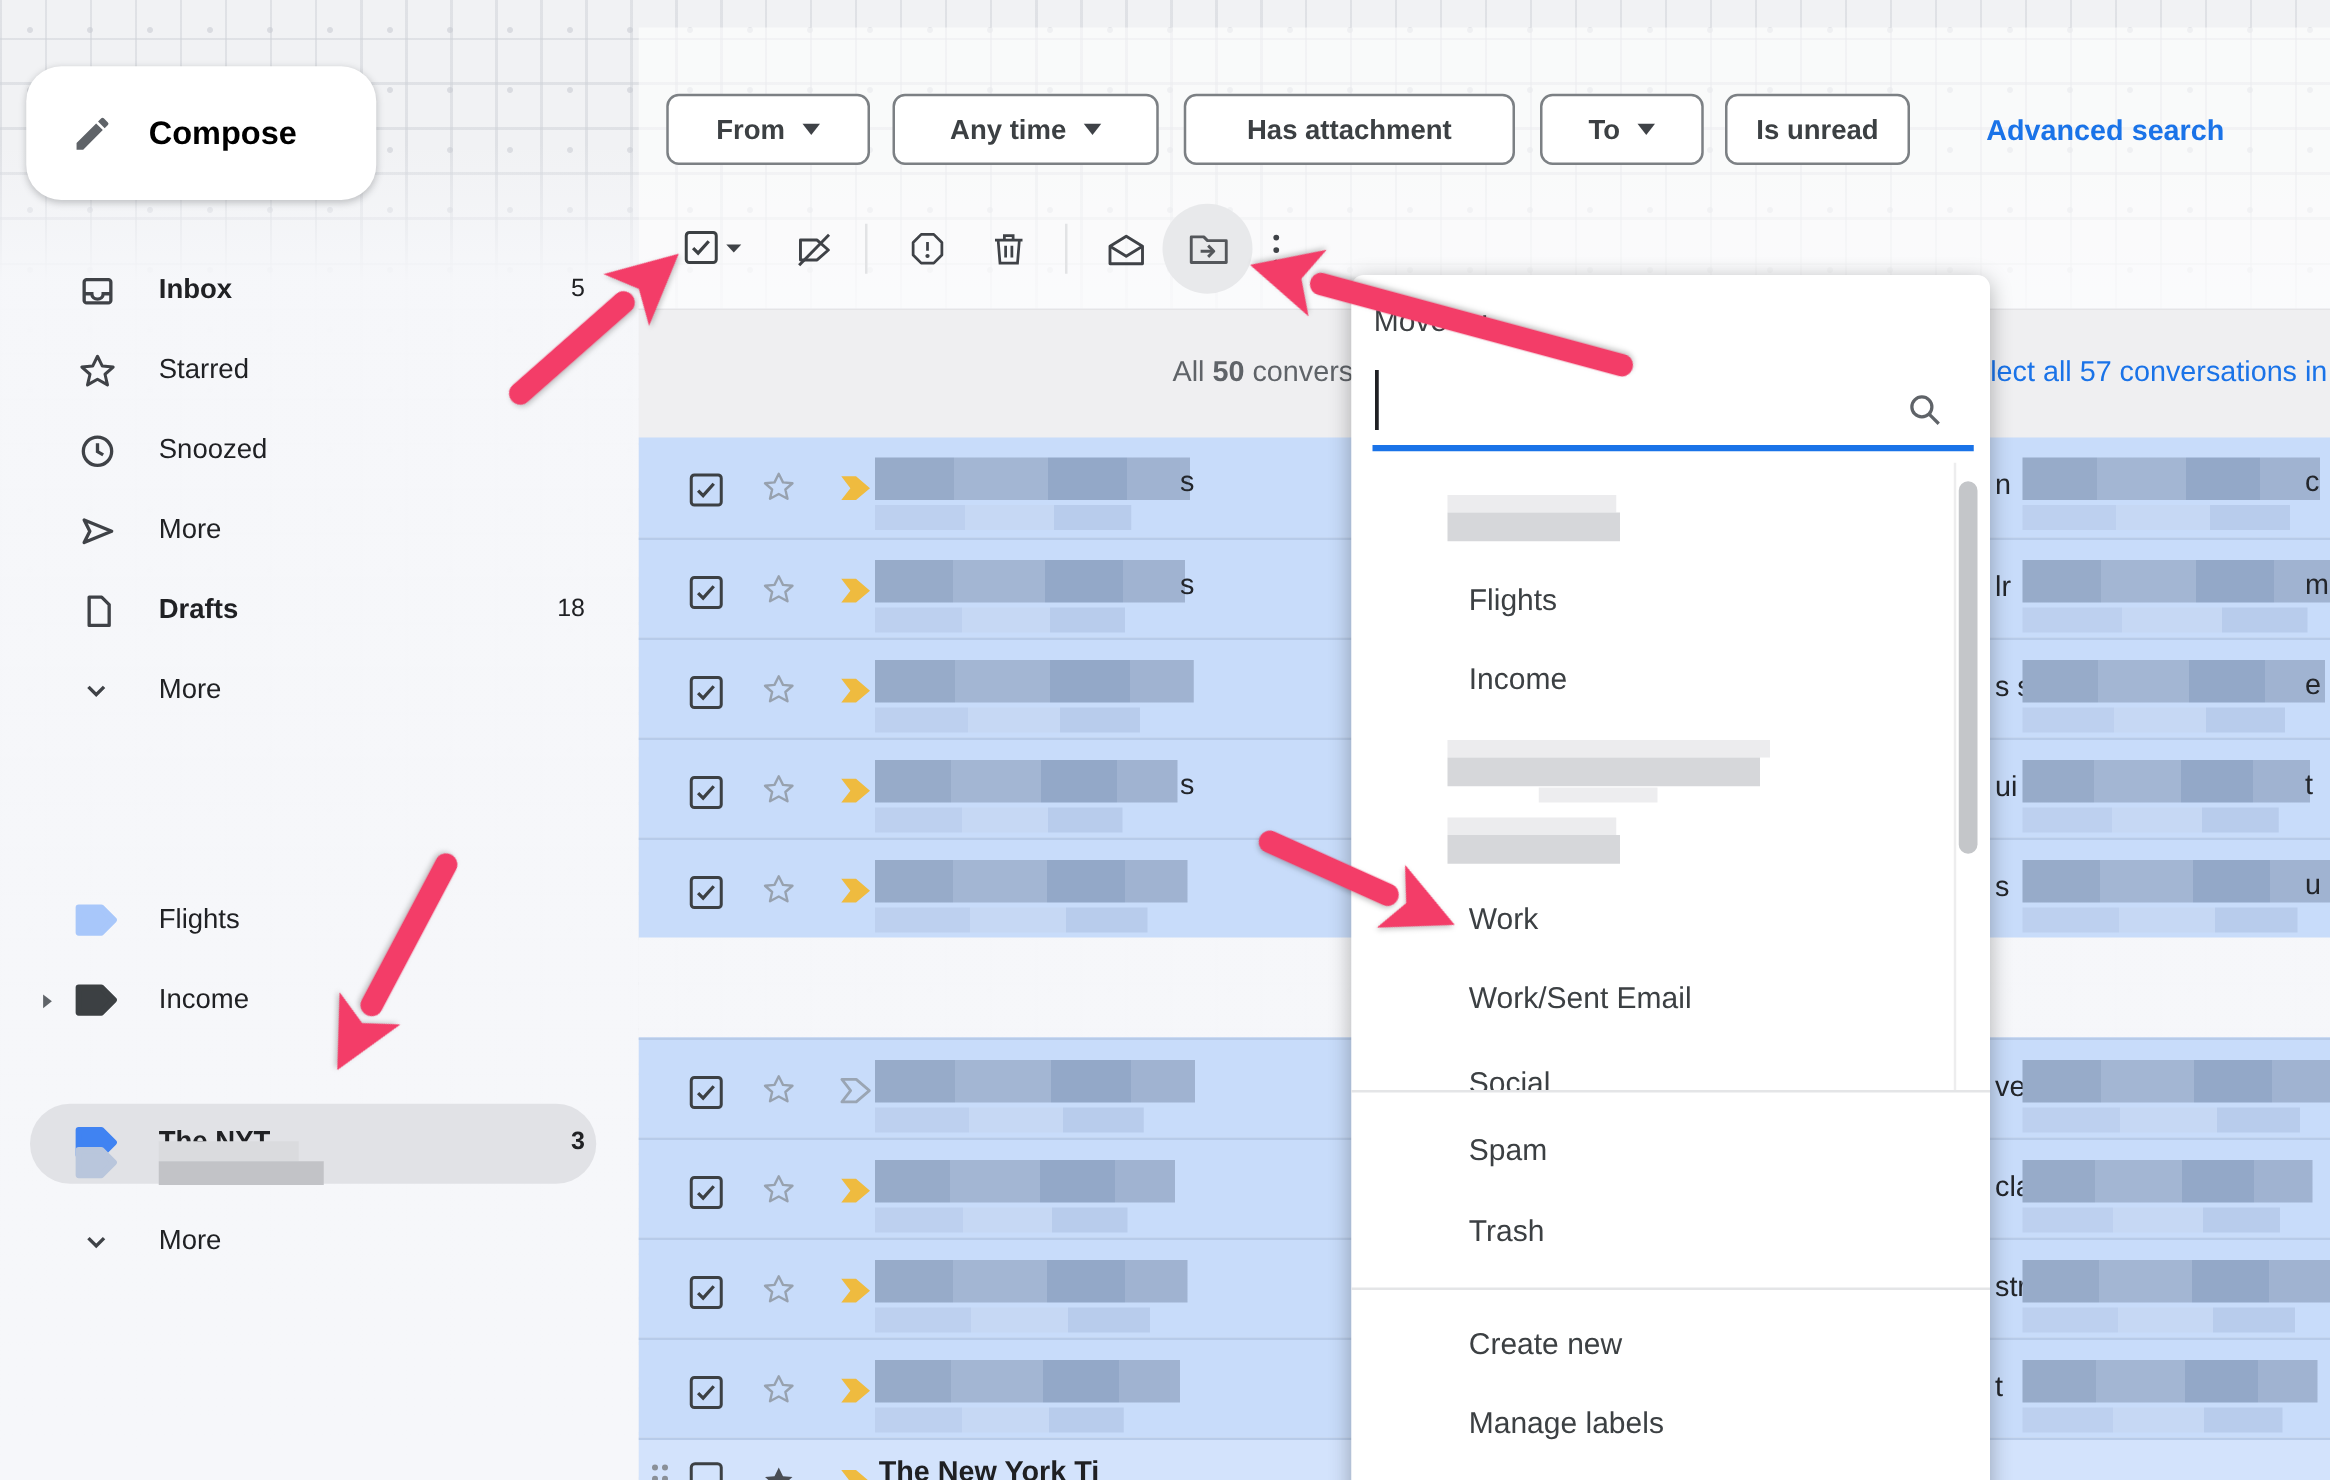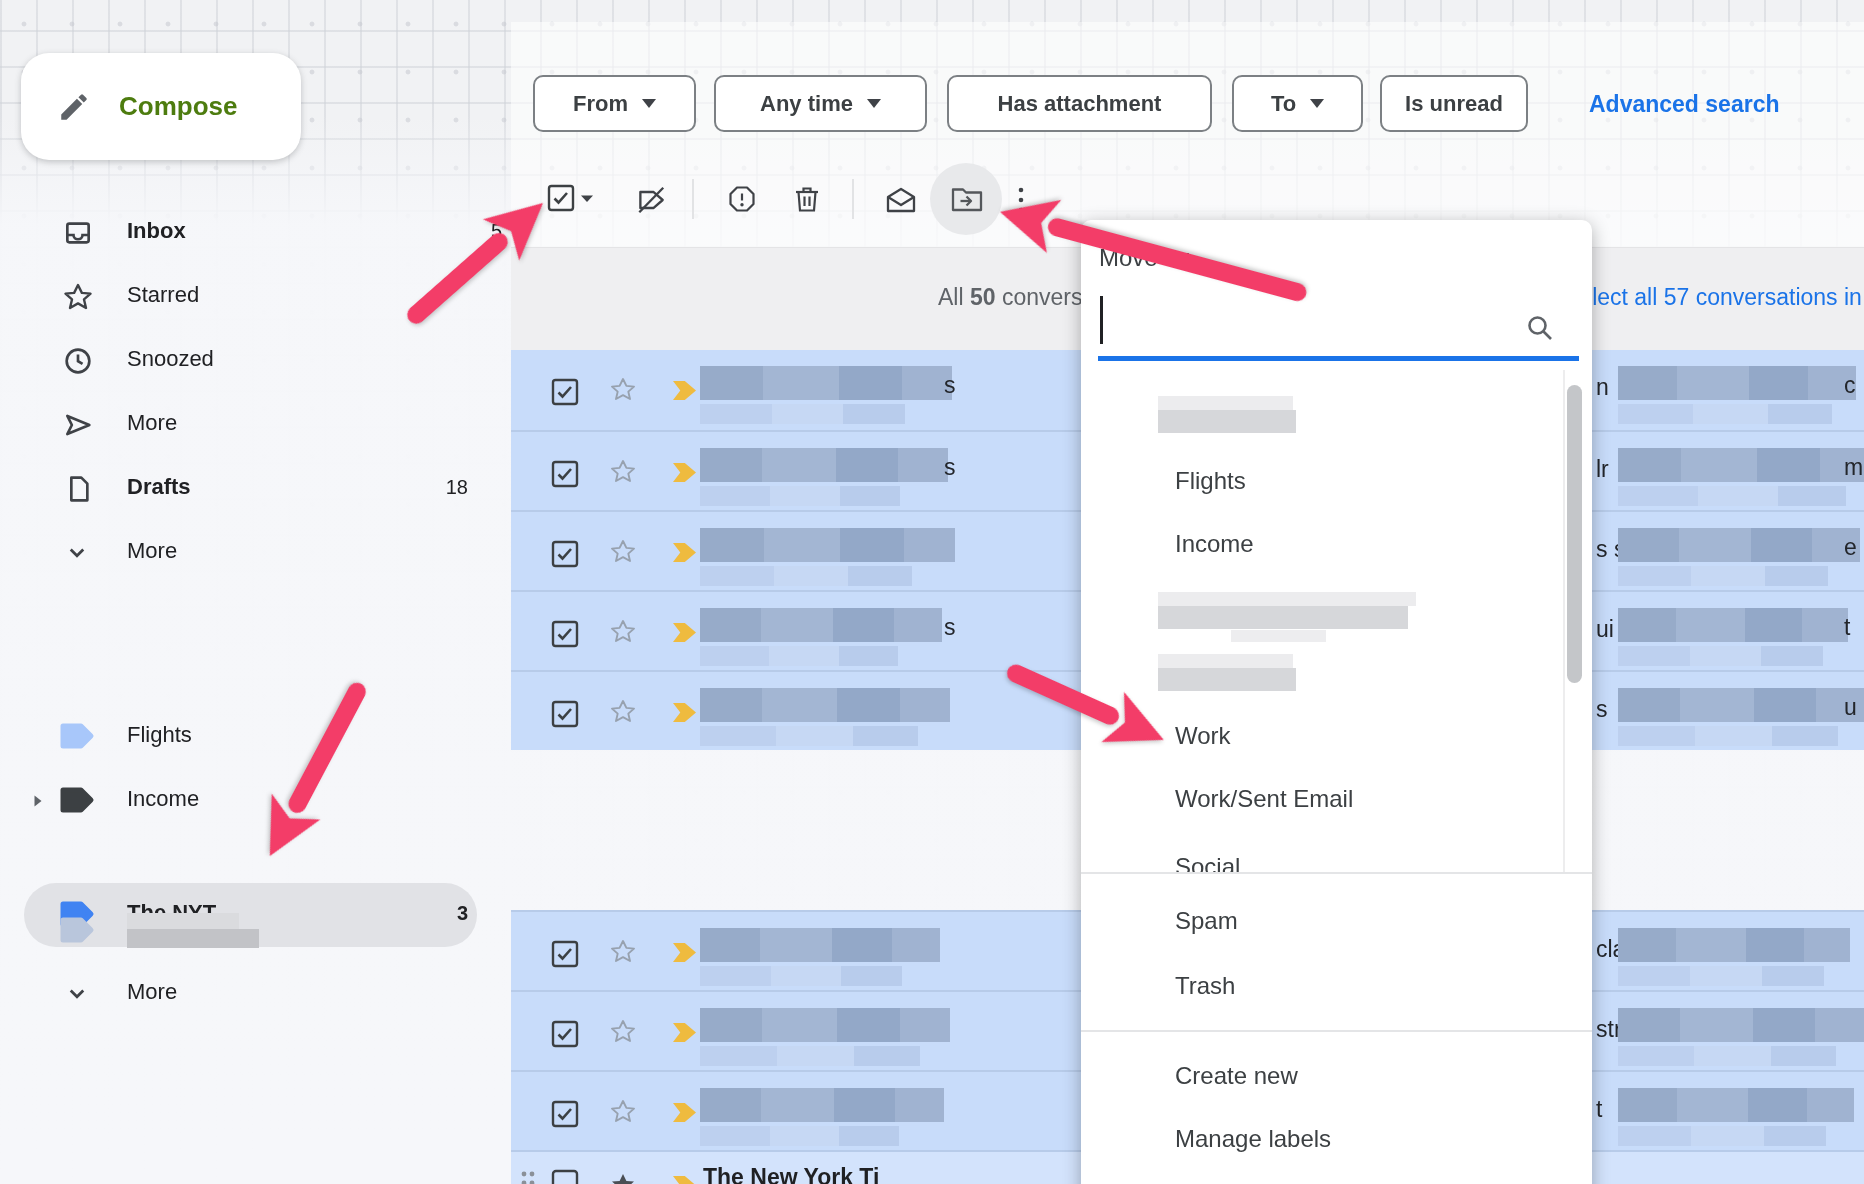--- a/index.html
+++ b/index.html
@@ -15,21 +15,21 @@
   .fade-left{position:absolute;left:0;top:0;width:511px;height:100%;z-index:1;
     background:linear-gradient(180deg, rgba(246,247,250,0) 0 115px, rgba(246,247,250,.97) 225px, #f6f7fa 100%);}
   .fade-right{position:absolute;left:511px;top:0;width:1353px;height:100%;z-index:1;
     background:linear-gradient(180deg, rgba(246,247,250,0) 0 135px, rgba(246,247,250,.95) 290px, #f6f7fa 100%);}
   .panel-top{position:absolute;left:511px;top:22px;width:1353px;height:225px;z-index:2;
     background:rgba(255,255,255,.58);}
   
   .compose-card{position:absolute;left:21px;top:53px;width:280px;height:107px;border-radius:28px;
     background:#fff;box-shadow:0 2px 6px rgba(60,64,67,.28);z-index:6;display:flex;align-items:center;}
   .compose-card .c-icon{margin-left:36px;display:flex;}
-  .compose-card .c-label{margin-left:28px;font-size:26px;font-weight:600;color:#4d7c0f;}
+  .compose-card .c-label{margin-left:28px;font-size:26px;font-weight:600;color:#000000;}
   .nav-item,.label-item{position:absolute;left:0;width:511px;height:64px;z-index:6;}
   .nav-icon{position:absolute;left:62px;top:16px;display:flex;}
   .nav-label{position:absolute;left:127px;top:17px;font-size:22px;color:#202124;}
   .nav-count{position:absolute;right:43px;top:19px;font-size:20px;color:#202124;}
   .bold{font-weight:700;}
   .labels-header{position:absolute;left:0;top:629px;width:511px;height:64px;z-index:6;}
   .labels-title{position:absolute;left:51px;top:16px;font-size:24px;font-weight:500;color:#3c4043;}
   .labels-plus{position:absolute;left:423px;top:16px;display:flex;}
   .pill{position:absolute;left:24px;top:0;width:453px;height:64px;border-radius:32px;background:#e1e2e6;}
   .lbl-caret{position:absolute;left:30px;top:24px;display:flex;}
@@ -98,21 +98,21 @@
 
   <div class="compose-card">
     <span class="c-icon">
         <svg width="34" height="34" viewBox="0 0 24 24">
           <path fill="#5f6368" d="M3 17.25V21h3.75L17.81 9.94l-3.75-3.75L3 17.25zM20.71 7.04a1 1 0 0 0 0-1.41l-2.34-2.34a1 1 0 0 0-1.41 0l-1.83 1.83 3.75 3.75 1.83-1.83z"></path>
         </svg>
       </span>
     <span class="c-label">Compose</span>
   </div>
   <div id="nav-list">
-      <div class="nav-item" style="top: 201px; padding-left: 34px;">
+      <div class="nav-item" style="top: 201px;">
         <div class="nav-icon">
           <svg width="32" height="32" viewBox="0 0 24 24" fill="none" stroke="#3f4247" stroke-width="2">
             <rect x="4" y="5" width="16" height="14" rx="1.5"></rect>
             <path d="M4 13.5h4.6c0 2.2 1.7 3.2 3.4 3.2s3.4-1 3.4-3.2H20"></path>
           </svg>
         </div>
         <div class="nav-label bold">Inbox</div>
         <div class="nav-count">5</div>
       </div>
       <div class="nav-item" style="top: 265px;">
@@ -410,20 +410,43 @@
           <svg width="27" height="23" viewBox="0 0 27 23">
             <path d="M2 2h11.8L25 11.5 13.8 21H2l7.3-9.5z" fill="#EFBB3F"></path>
           </svg>
         </div>
         <div class="b-dark" style="left: 189px; width: 250px;"></div>
         <div class="b-light" style="left: 189px; width: 218px;"></div>
         <div class="frag" style="left: 1085px; top: 24px;">s</div>
         <div class="b-dark" style="left: 1107px; width: 248px;"></div>
         <div class="b-light" style="left: 1107px; width: 220px;"></div>
         <div class="frag" style="left: 1333px; top: 22px;">u</div>
+      </div>
+      <div class="row sep" style="top: 480px; background: rgb(200, 220, 250);">
+        <div class="row-cb">
+          <svg width="30" height="30" viewBox="0 0 30 30">
+            <rect x="3" y="3" width="24" height="24" rx="2.5" fill="rgba(255,255,255,.0)" stroke="#3c4043" stroke-width="2.4"></rect>
+            <path d="M8.5 15.5l4 4 8.5-9.5" stroke="#3c4043" stroke-width="2.6" fill="none"></path>
+          </svg>
+        </div>
+        <div class="row-star">
+          <svg width="30" height="30" viewBox="0 0 30 30" fill="none" stroke="#97a1ae" stroke-width="1.9">
+            <path d="M15 4l3.4 6.9 7.6.7-5.7 5 1.7 7.4L15 20.2 8 24l1.7-7.4-5.7-5 7.6-.7z" stroke-linejoin="round"></path>
+          </svg>
+        </div>
+        <div class="row-marker">
+          <svg width="27" height="23" viewBox="0 0 27 23">
+            <path d="M2.5 2.5H14L24.5 11.5 14 20.5H2.5l7-9z" fill="none" stroke="#9aa5b3" stroke-width="2.2" stroke-linejoin="round"></path>
+          </svg>
+        </div>
+        <div class="b-dark" style="left: 189px; width: 256px;"></div>
+        <div class="b-light" style="left: 189px; width: 215px;"></div>
+        <div class="frag" style="left: 1085px; top: 24px;">ve</div>
+        <div class="b-dark" style="left: 1107px; width: 250px;"></div>
+        <div class="b-light" style="left: 1107px; width: 222px;"></div>
       </div>
       <div class="row sep" style="top: 560px; background: rgb(200, 220, 250);">
         <div class="row-cb">
           <svg width="30" height="30" viewBox="0 0 30 30">
             <rect x="3" y="3" width="24" height="24" rx="2.5" fill="rgba(255,255,255,.0)" stroke="#3c4043" stroke-width="2.4"></rect>
             <path d="M8.5 15.5l4 4 8.5-9.5" stroke="#3c4043" stroke-width="2.6" fill="none"></path>
           </svg>
         </div>
         <div class="row-star">
           <svg width="30" height="30" viewBox="0 0 30 30" fill="none" stroke="#97a1ae" stroke-width="1.9">

